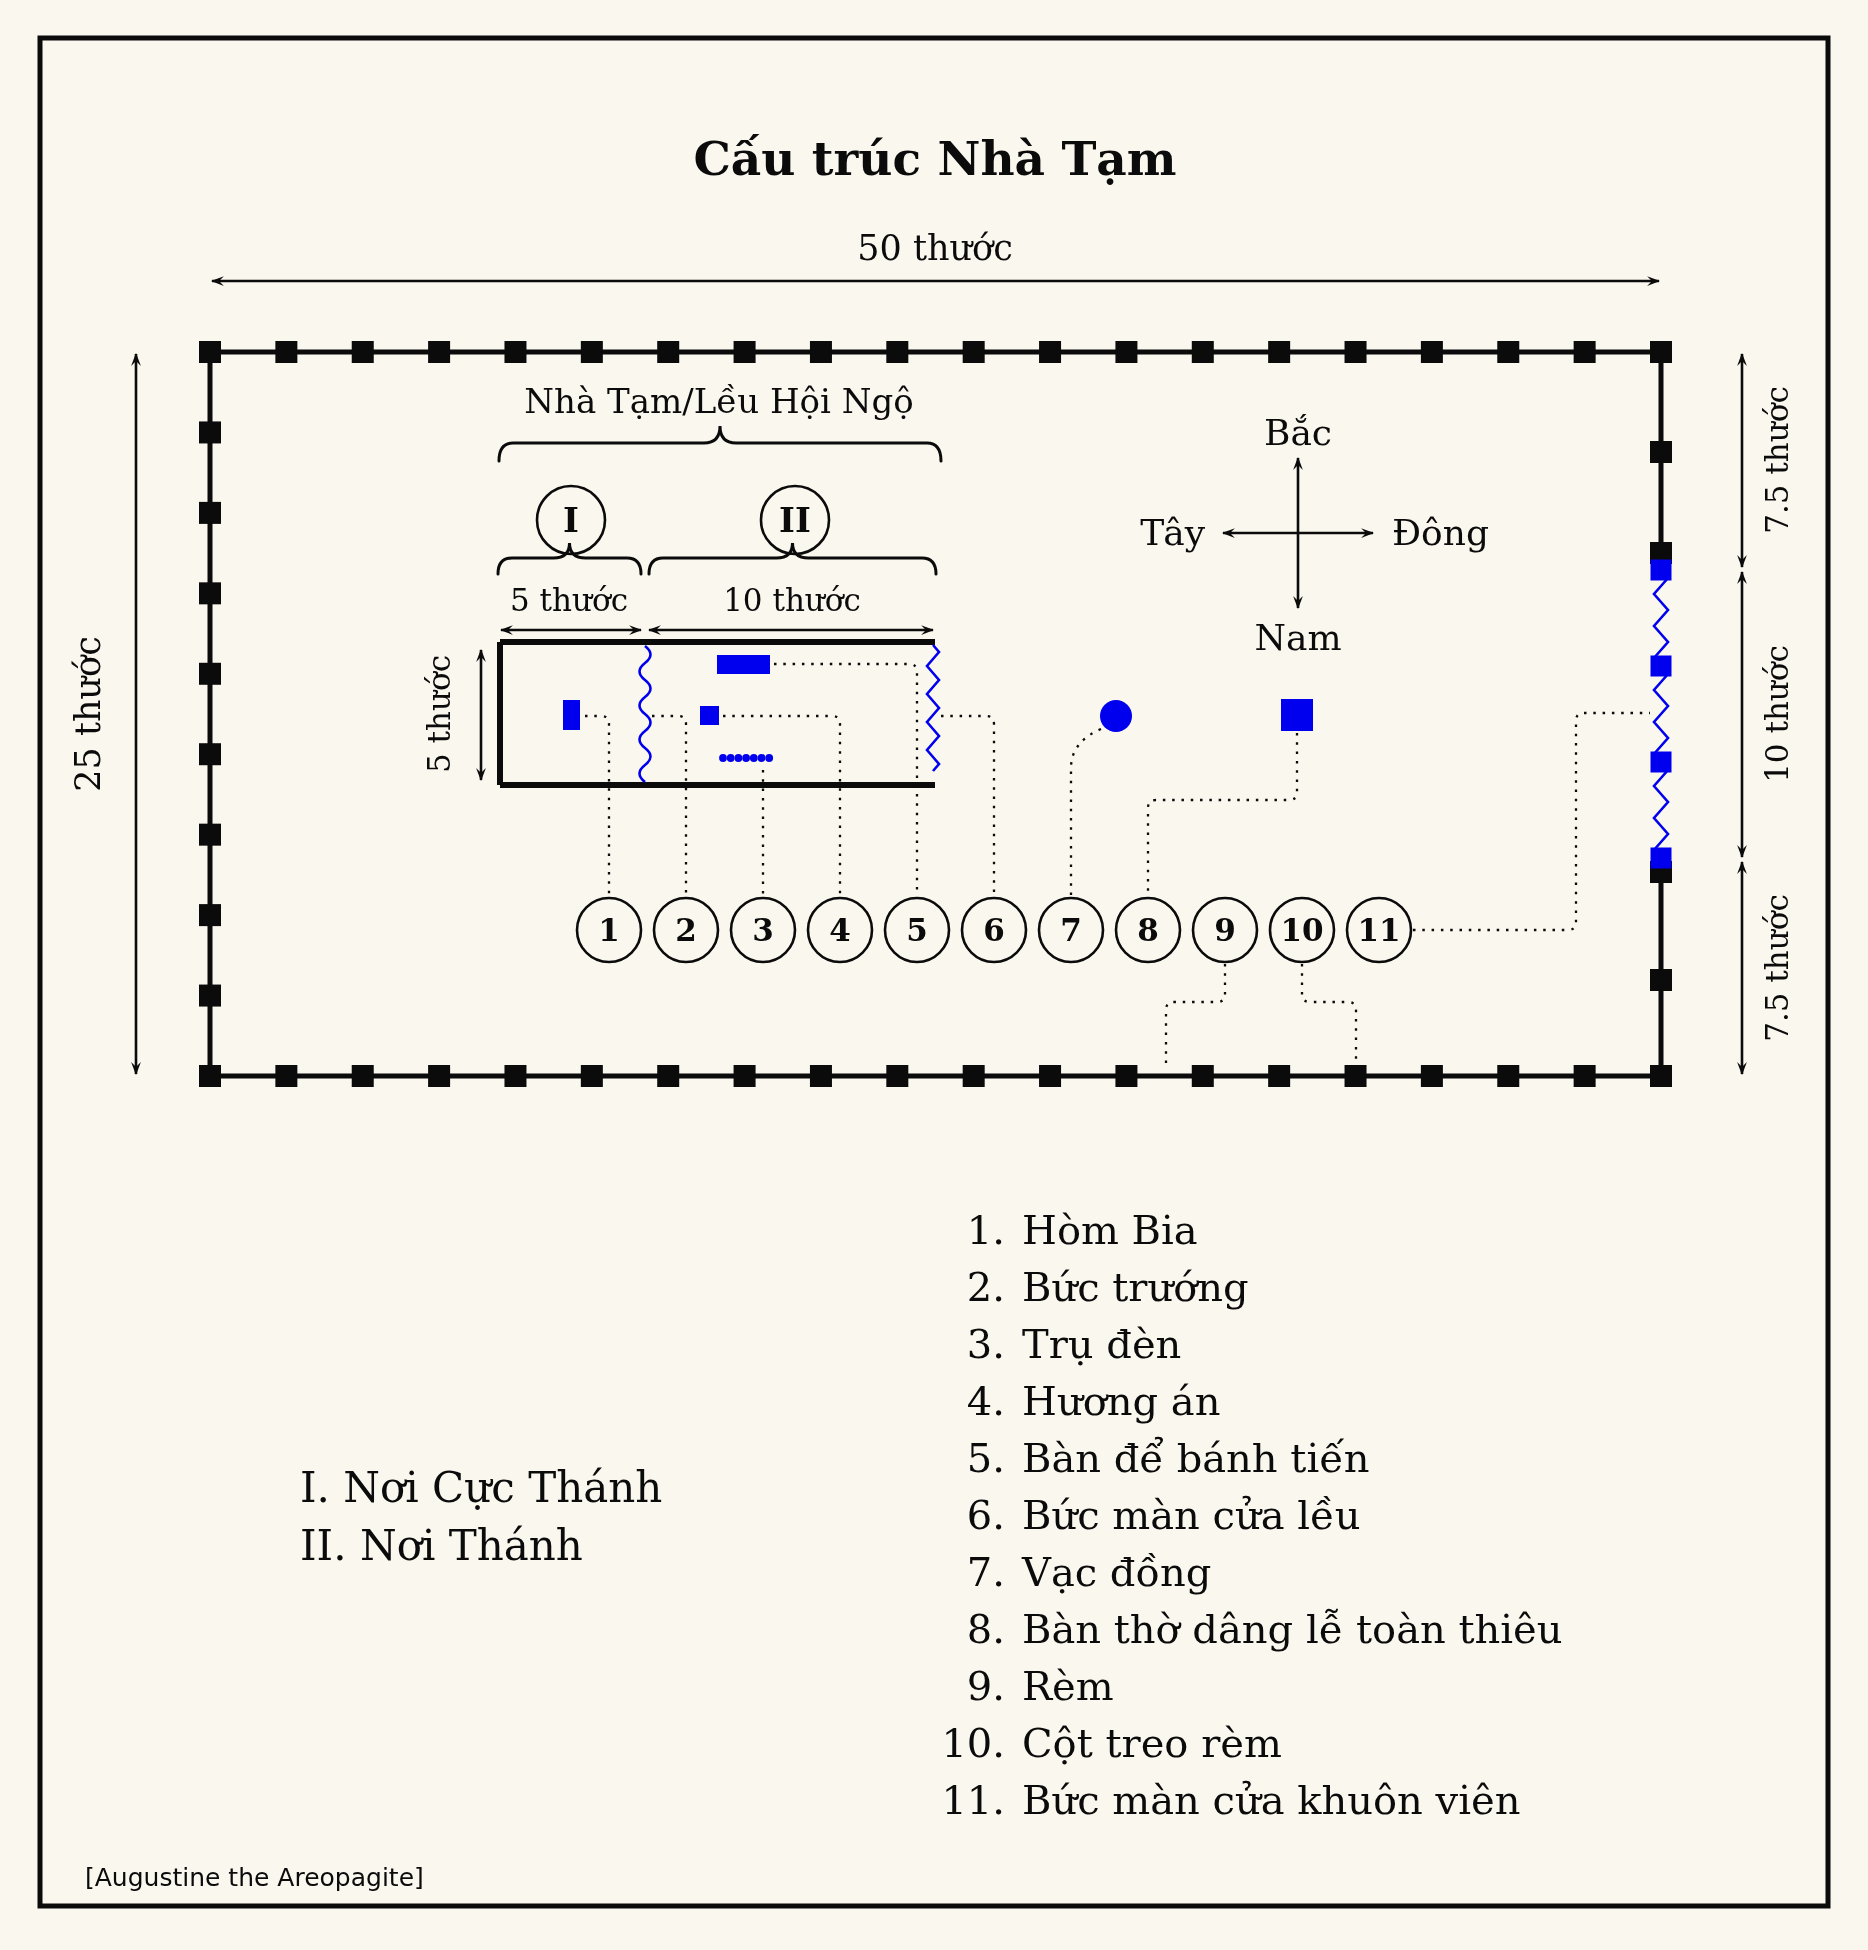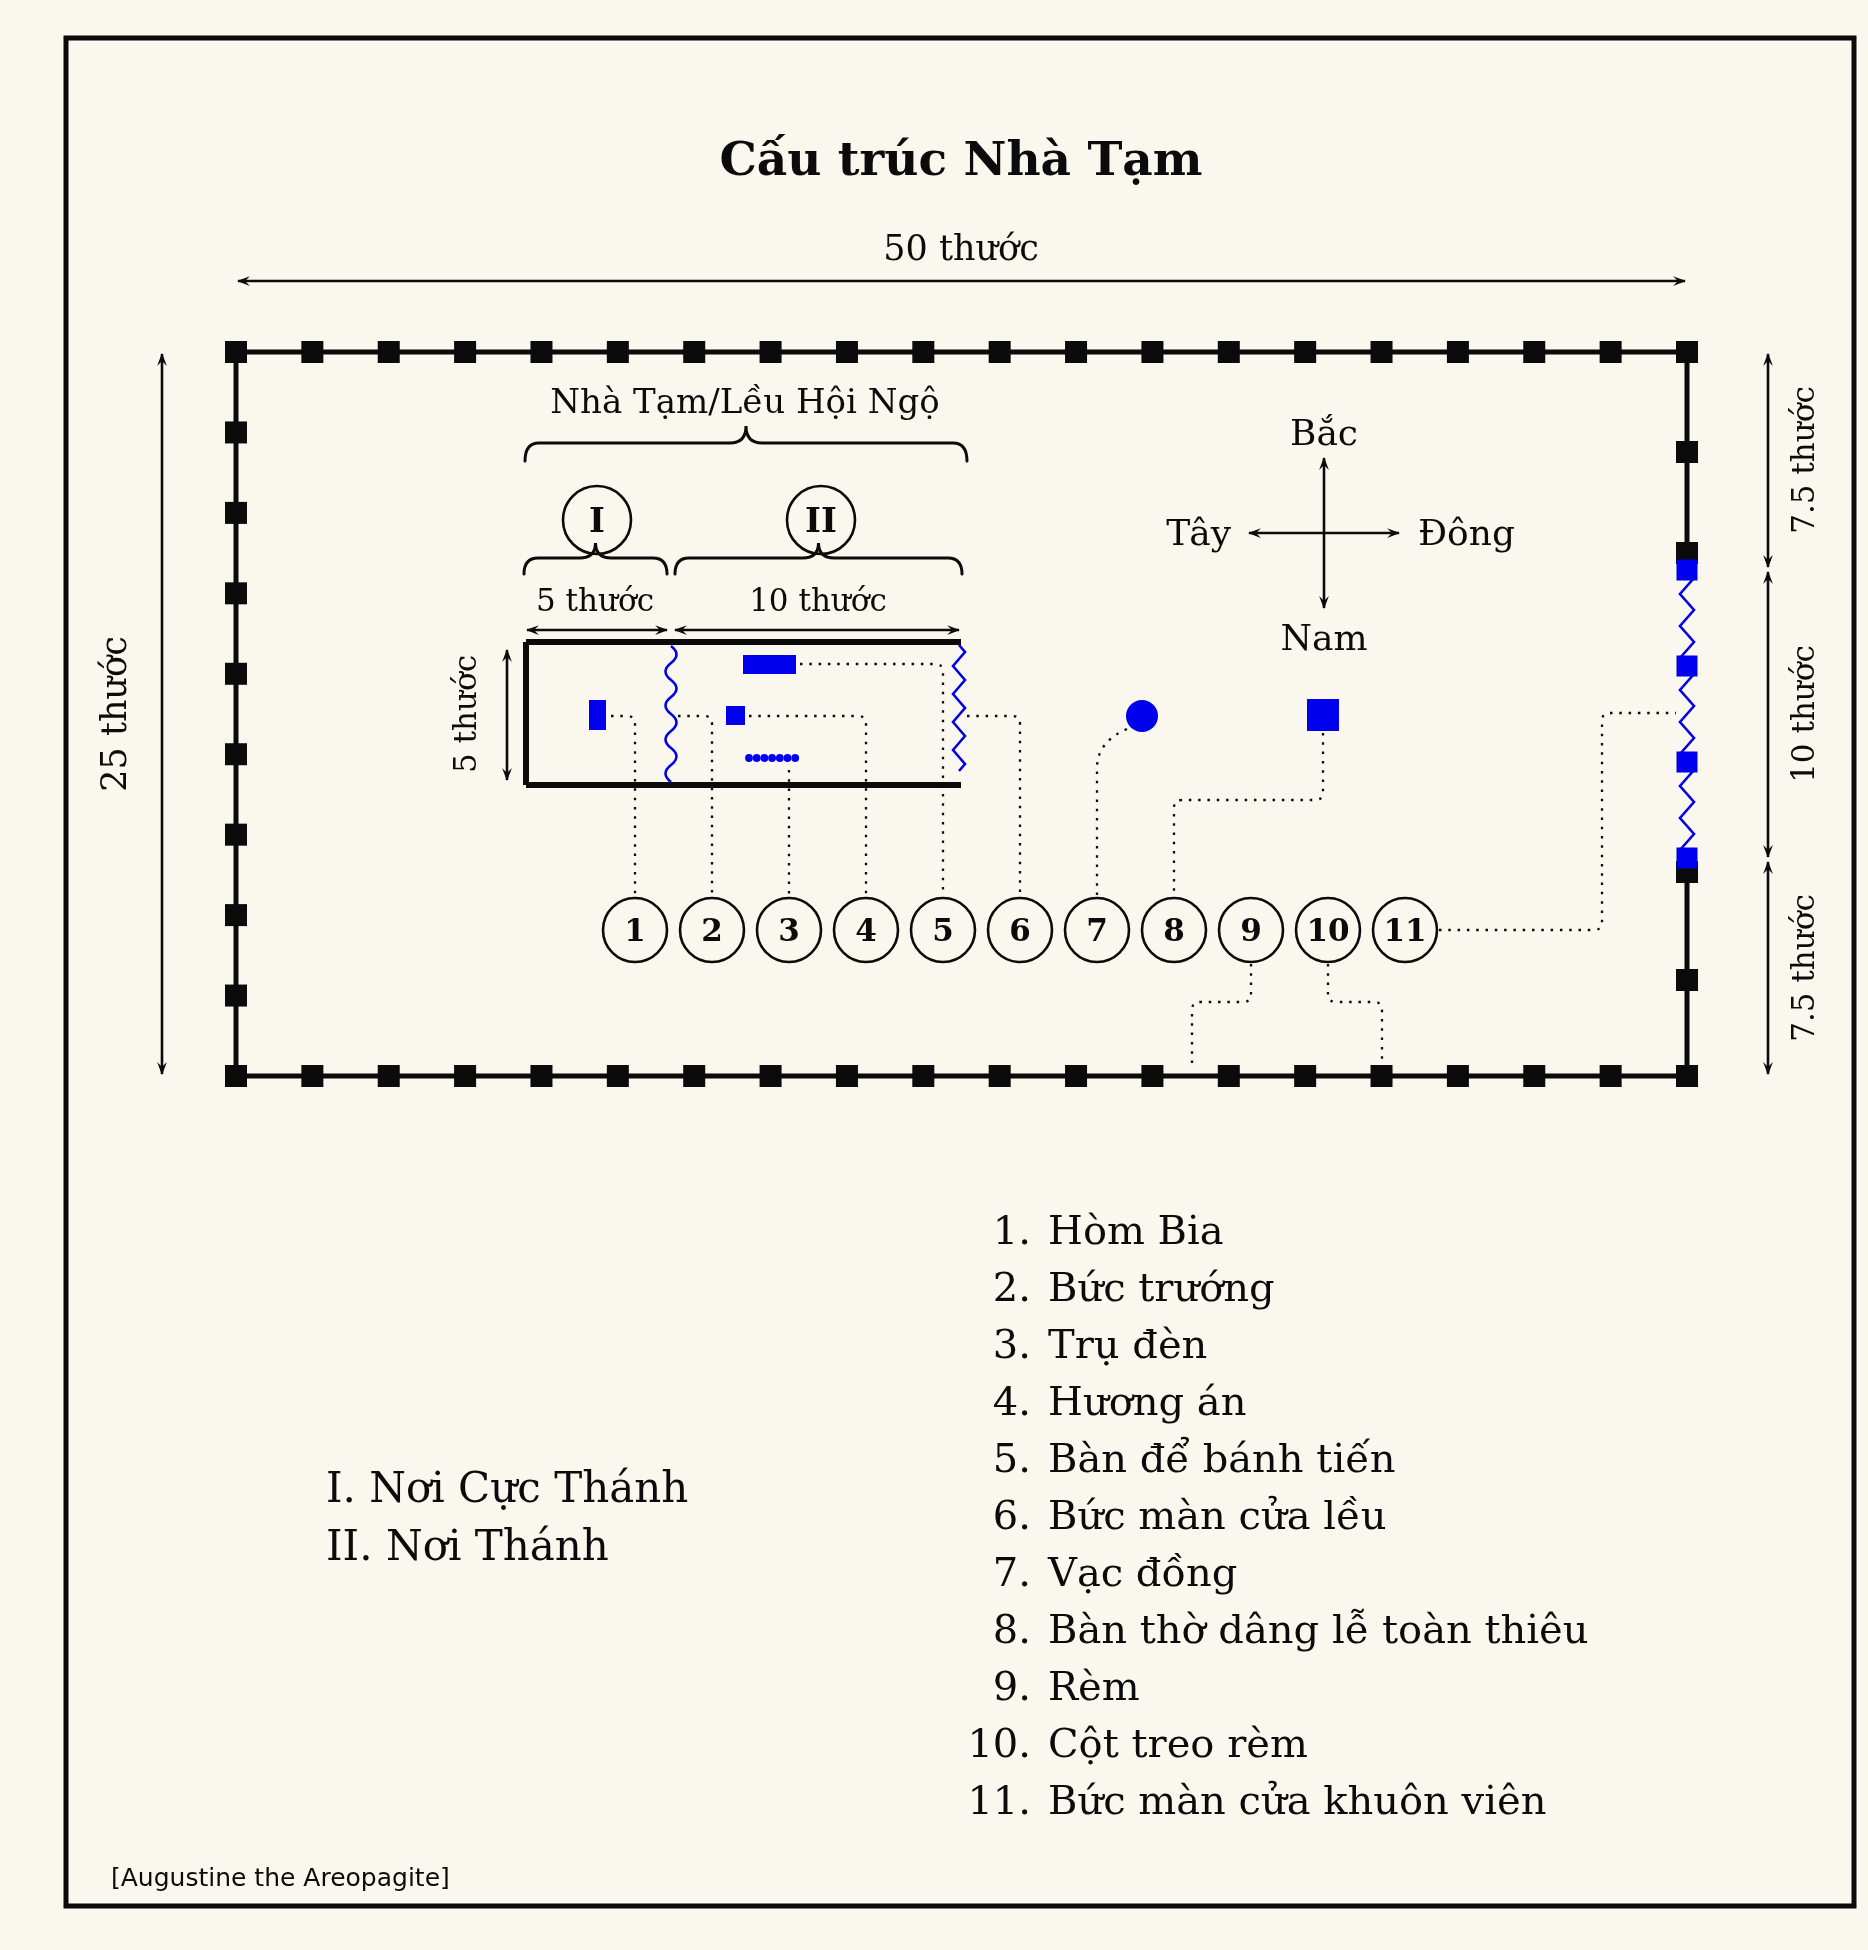--- a/index.html
+++ b/index.html
@@ -1,17 +1,17 @@
 <!DOCTYPE html>
 <html><head>
 <meta charset="utf-8">
 <style>
   html,body{margin:0;padding:0;background:#FAF7EE;}
   .stage{position:relative;width:1519px;height:1950px;background:#FAF7EE;
-         font-family:"DejaVu Serif","Liberation Serif",serif;margin-left:26px;}
+         font-family:"DejaVu Serif","Liberation Serif",serif;}
   svg{display:block}
   text{fill:#0B0B0B;}
   .t-title{font-size:47px;font-weight:bold;}
   .t-dim{font-size:35px;}
   .t-dim-sm{font-size:31px;}
   .t-compass{font-size:36px;}
   .t-tentlabel{font-size:34px;}
   .t-roman{font-size:34px;font-weight:bold;}
   .t-callout{font-size:31px;font-weight:bold;}
   .t-legend{font-size:40px;}

